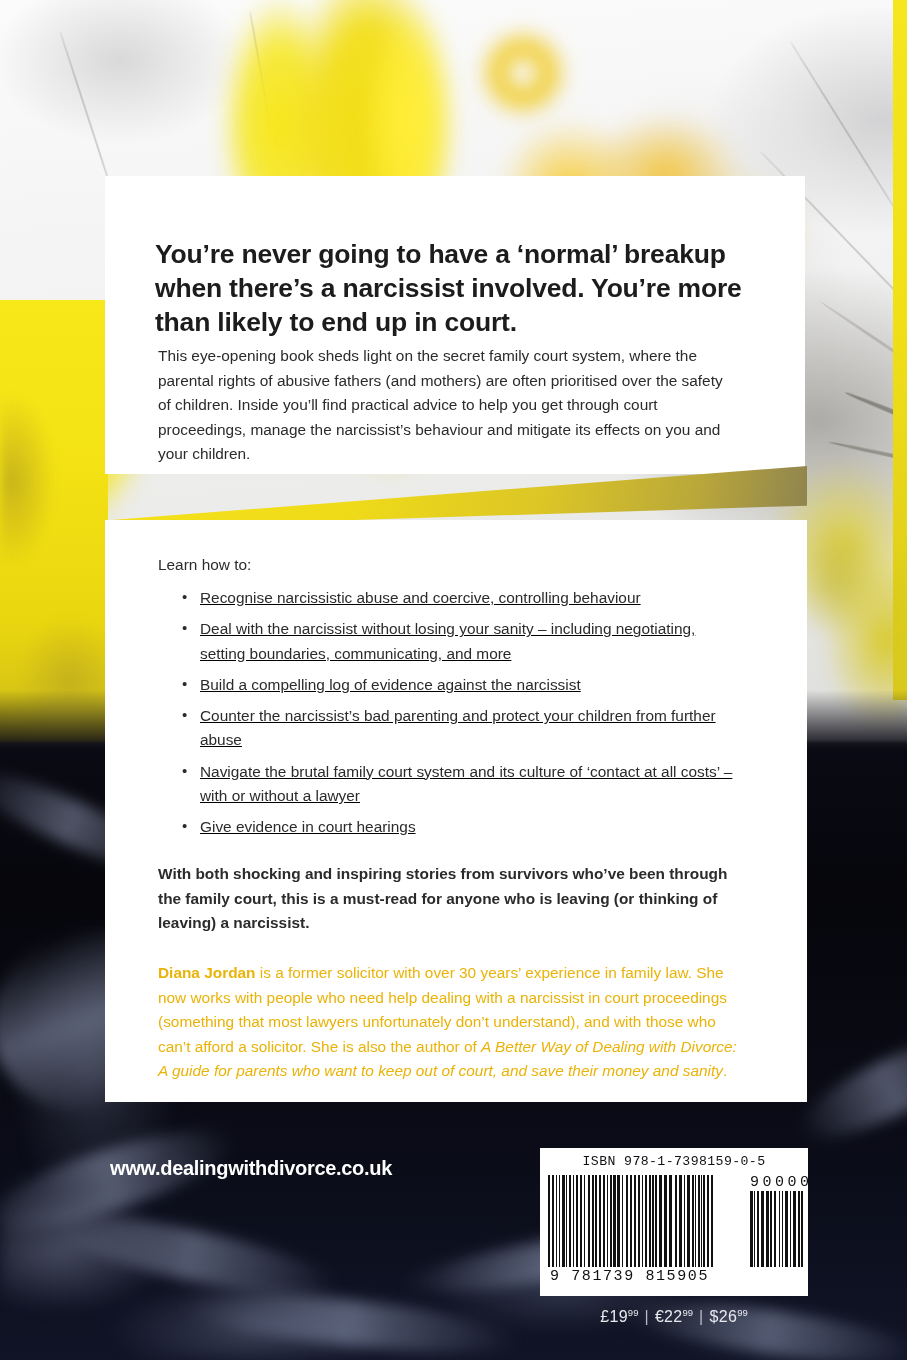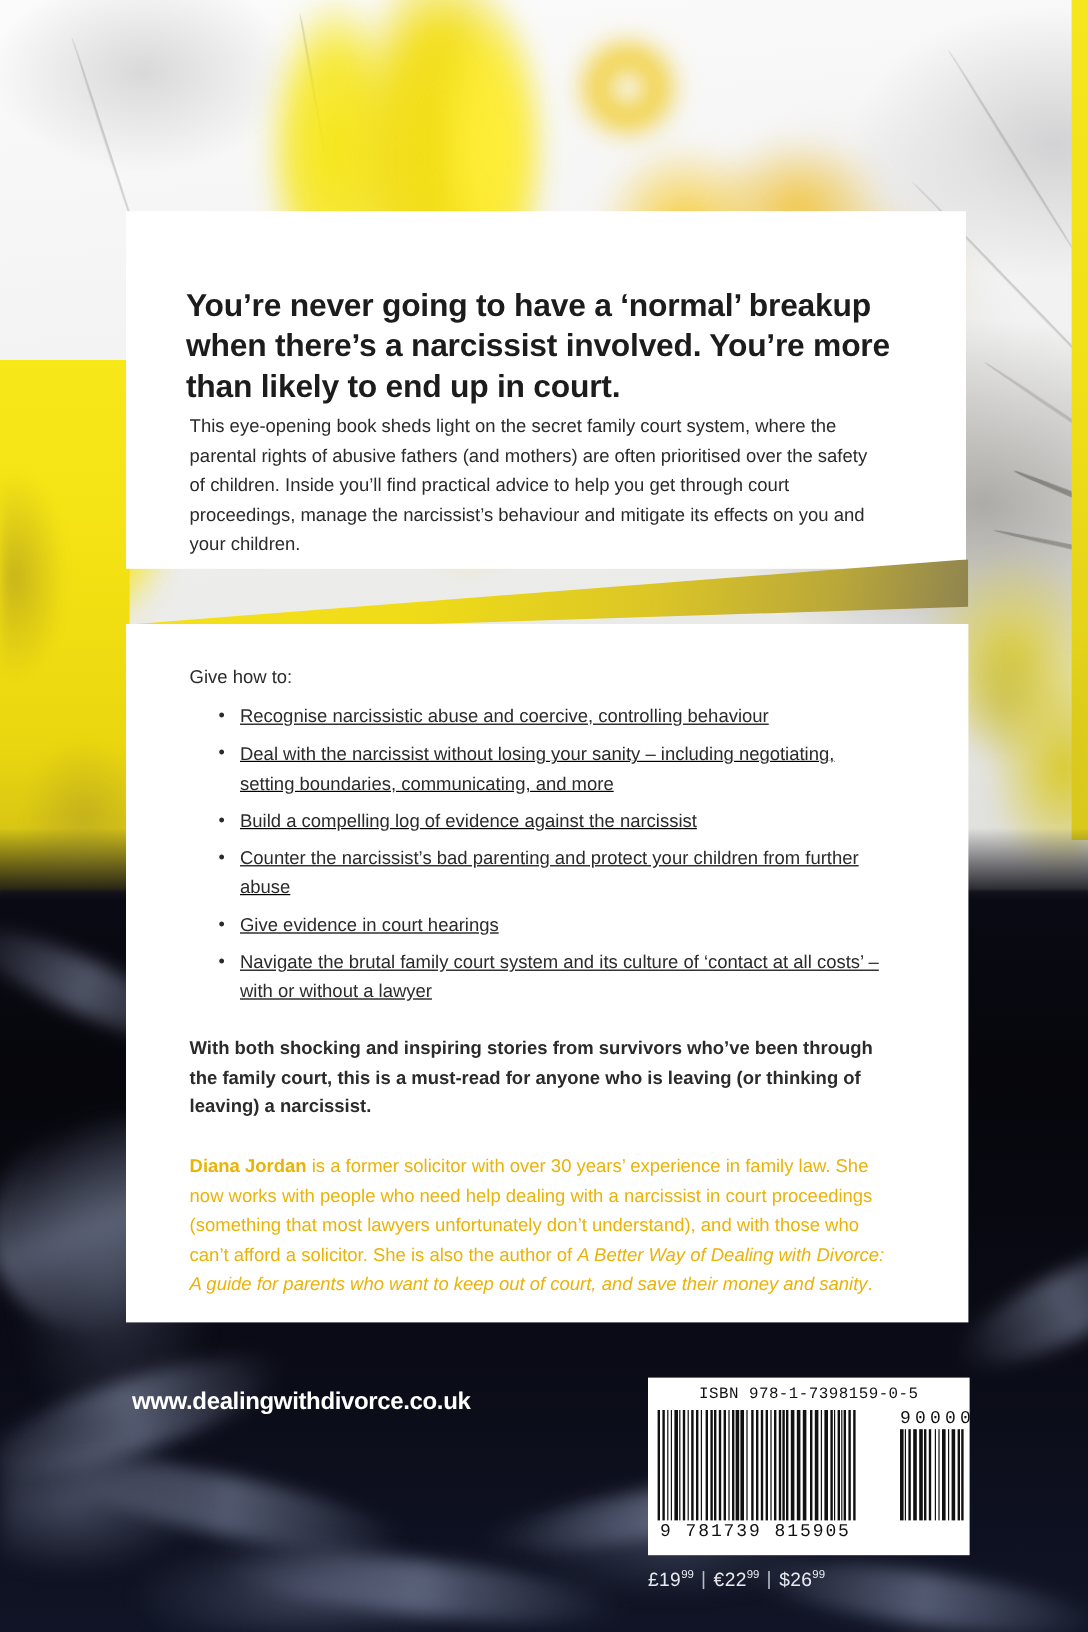--- a/index.html
+++ b/index.html
@@ -181,21 +181,21 @@
   }
   .ean-digits {
     font-family:"Liberation Mono", monospace;
     font-size:15px; letter-spacing:1.6px; color:#111;
     margin-top:1px; padding-left:2px;
   }
   .barcode-lower { display:flex; justify-content:space-between; align-items:flex-start; }
 
   .prices {
     position:absolute; left:540px; top:1307px; width:268px;
-    text-align:left; color:#e9eaf0;
+    text-align:center; color:#e9eaf0;
     font-size:16px; letter-spacing:.3px;
   }
   .prices sup { font-size:9.5px; vertical-align:super; letter-spacing:0; }
   .prices .sep { color:#b9bcc8; padding:0 6px; }
 </style>
 </head>
 <body>
 
 <div id="cover">
 
@@ -240,28 +240,28 @@
     <div class="wisp" style="left:-40px;top:800px;width:220px;height:44px;transform:rotate(24deg);"></div>
   </div>
 
   <div class="panel" id="panel-top"></div>
   <div class="wedge"></div>
   <div class="panel" id="panel-main"></div>
 
   <div class="headline">You’re never going to have a ‘normal’ breakup when there’s a narcissist involved. You’re more than likely to end up in court.</div>
   <div class="intro">This eye-opening book sheds light on the secret family court system, where the parental rights of abusive fathers (and mothers) are often prioritised over the safety of children. Inside you’ll find practical advice to help you get through court proceedings, manage the narcissist’s behaviour and mitigate its effects on you and your children.</div>
 
-  <div class="learn-label">Give how to:</div>
+  <div class="learn-label">Learn how to:</div>
   <ul class="bullets">
     <li>Recognise narcissistic abuse and coercive, controlling behaviour</li>
     <li>Deal with the narcissist without losing your sanity – including negotiating, setting boundaries, communicating, and more</li>
     <li>Build a compelling log of evidence against the narcissist</li>
     <li>Counter the narcissist’s bad parenting and protect your children from further abuse</li>
+    <li>Navigate the brutal family court system and its culture of ‘contact at all costs’ – with or without a lawyer</li>
     <li>Give evidence in court hearings</li>
-    <li>Navigate the brutal family court system and its culture of ‘contact at all costs’ – with or without a lawyer</li>
   </ul>
 
   <div class="closing">With both shocking and inspiring stories from survivors who’ve been through the family court, this is a must-read for anyone who is leaving (or thinking of leaving) a narcissist.</div>
 
   <div class="bio"><b>Diana Jordan</b><span> is a former solicitor with over 30 years’ experience in family law. She now works with people who need help dealing with a narcissist in court proceedings (something that most lawyers unfortunately don’t understand), and with those who can’t afford a solicitor. She is also the author of </span><i>A Better Way of Dealing with Divorce: A guide for parents who want to keep out of court, and save their money and sanity</i><span>.</span></div>
 
   <div class="url">www.dealingwithdivorce.co.uk</div>
 
   <div id="barcode-box">
     <div class="isbn-text">ISBN 978-1-7398159-0-5</div>

